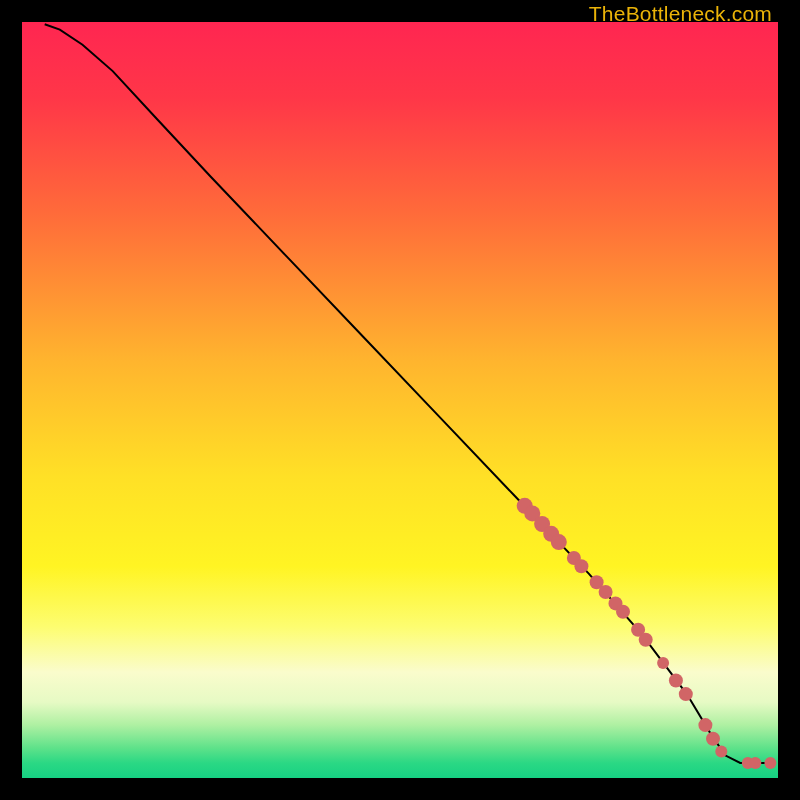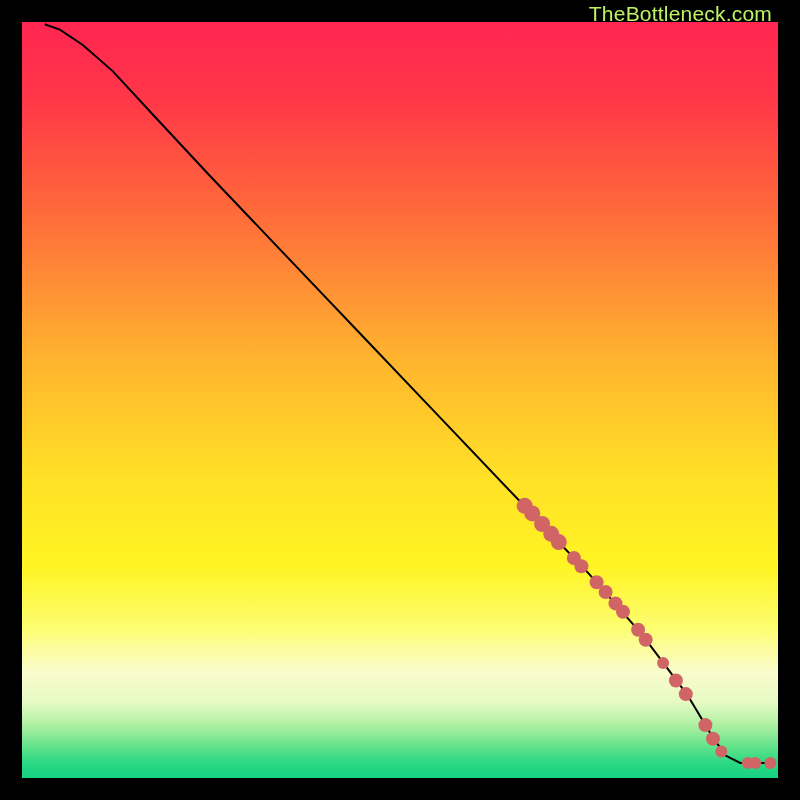--- a/index.html
+++ b/index.html
@@ -24,21 +24,21 @@
     top: 0;
     width: 756px;
     height: 756px;
   }
   .watermark {
     position: absolute;
     top: 2px;
     right: 28px;
     font-family: Arial, Helvetica, sans-serif;
     font-size: 21px;
-    color: #bef264;
+    color: #eab308;
     letter-spacing: 0.2px;
     font-weight: 500;
   }
 </style>
 </head>
 <body>
 
 <div class="frame">
   <svg class="plot" viewBox="0 0 756 756">
     <defs>

